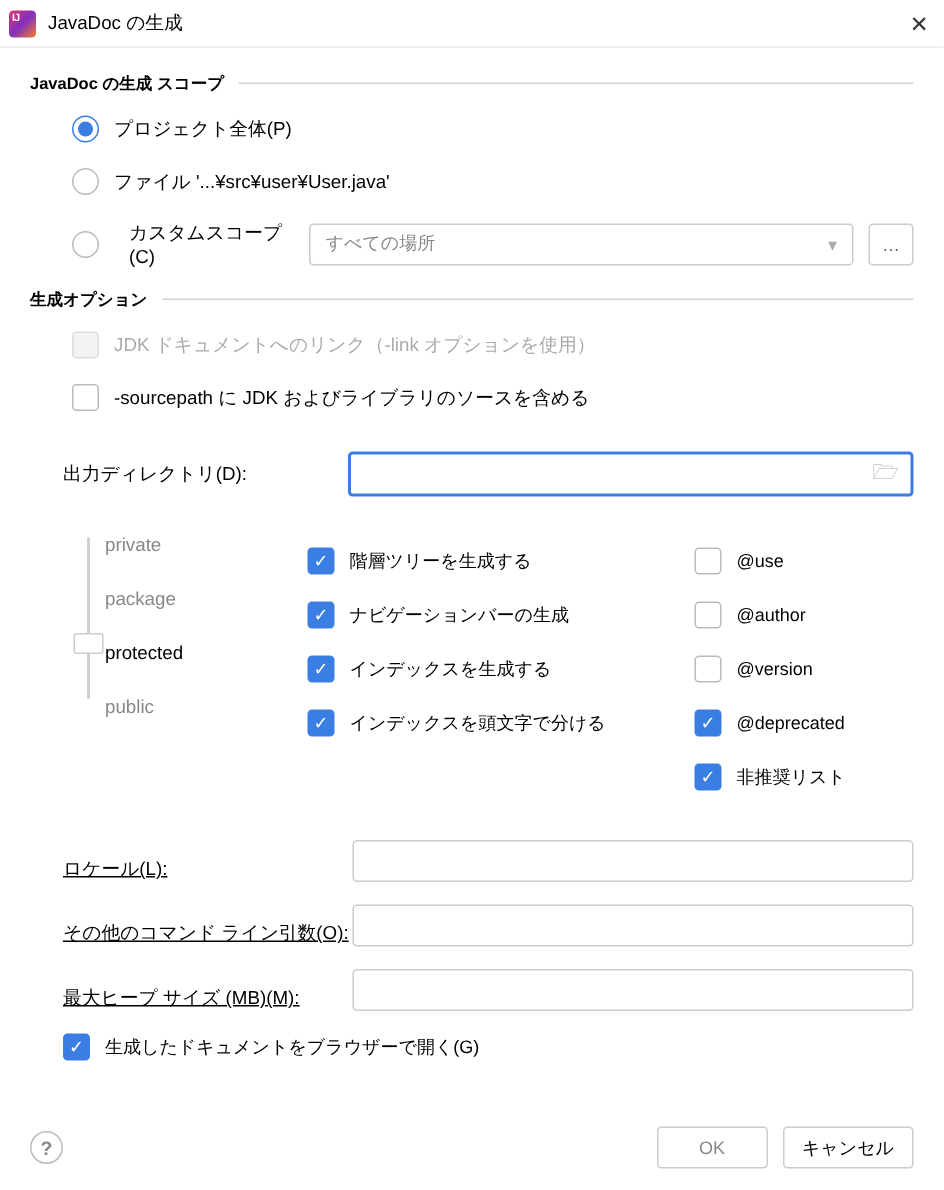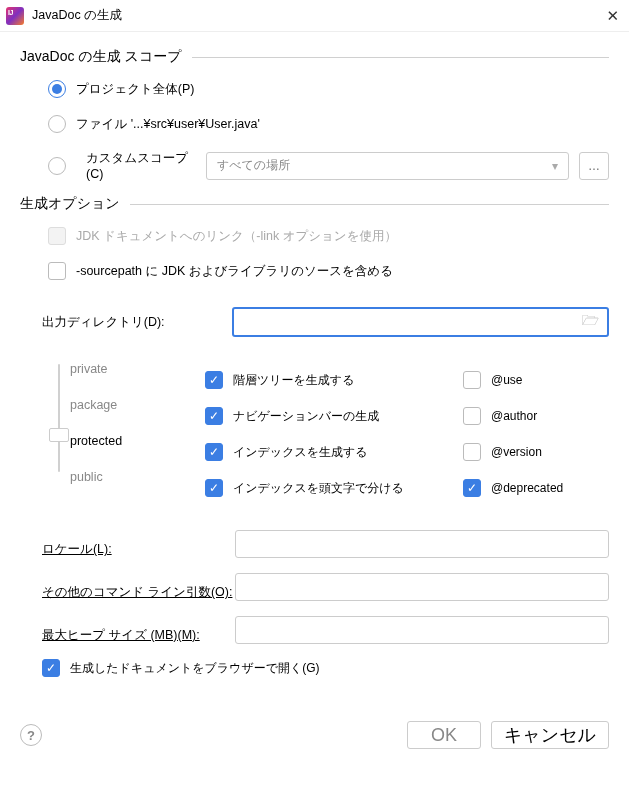--- a/index.html
+++ b/index.html
@@ -46,22 +46,23 @@
     .section {
       position: relative;
       margin-bottom: 12px;
     }
     .section-header {
       display: flex;
       align-items: center;
       margin-bottom: 14px;
     }
     .section-title { 
-      font-size: 14px;
+      font-size: 11px;
       padding-right: 10px;
+      font-weight: bold;
     }
     .section-line {
       flex: 1;
       height: 1px;
       background: #d0d0d0;
     }
     .radio-row, .check-row {
       display: flex;
       align-items: center;
       margin-bottom: 17px;
@@ -239,21 +240,21 @@
       gap: 10px;
     }
     .spacer { flex: 1; }
     .dlg-btn {
       min-width: 74px;
       height: 28px;
       border: 1px solid #ccc;
       border-radius: 3px;
       background: #fff;
       cursor: pointer;
-      font-size: 18px;
+      font-size: 12px;
       padding: 0 12px;
     }
     .dlg-btn.primary { color: #888; }
   </style>
 </head>
 <body>
 
 <div class="titlebar">
   <div class="app-icon"></div>
   <div class="title-text">JavaDoc の生成</div>
@@ -351,20 +352,24 @@
           <span>@author</span>
         </div>
         <div class="opt-item">
           <div class="check-box"></div>
           <span>@version</span>
         </div>
         <div class="opt-item">
           <div class="check-box checked"></div>
           <span>@deprecated</span>
         </div>
+        <div class="opt-item">
+          <div class="check-box checked"></div>
+          <span>非推奨リスト</span>
+        </div>
       </div>
     </div>
 
     <div class="sub-row">
       <div class="row-label">ロケール(L):</div>
       <input class="text-input" style="">
     </div>
     <div class="sub-row">
       <div class="row-label">その他のコマンド ライン引数(O):</div>
       <input class="text-input" style="">

